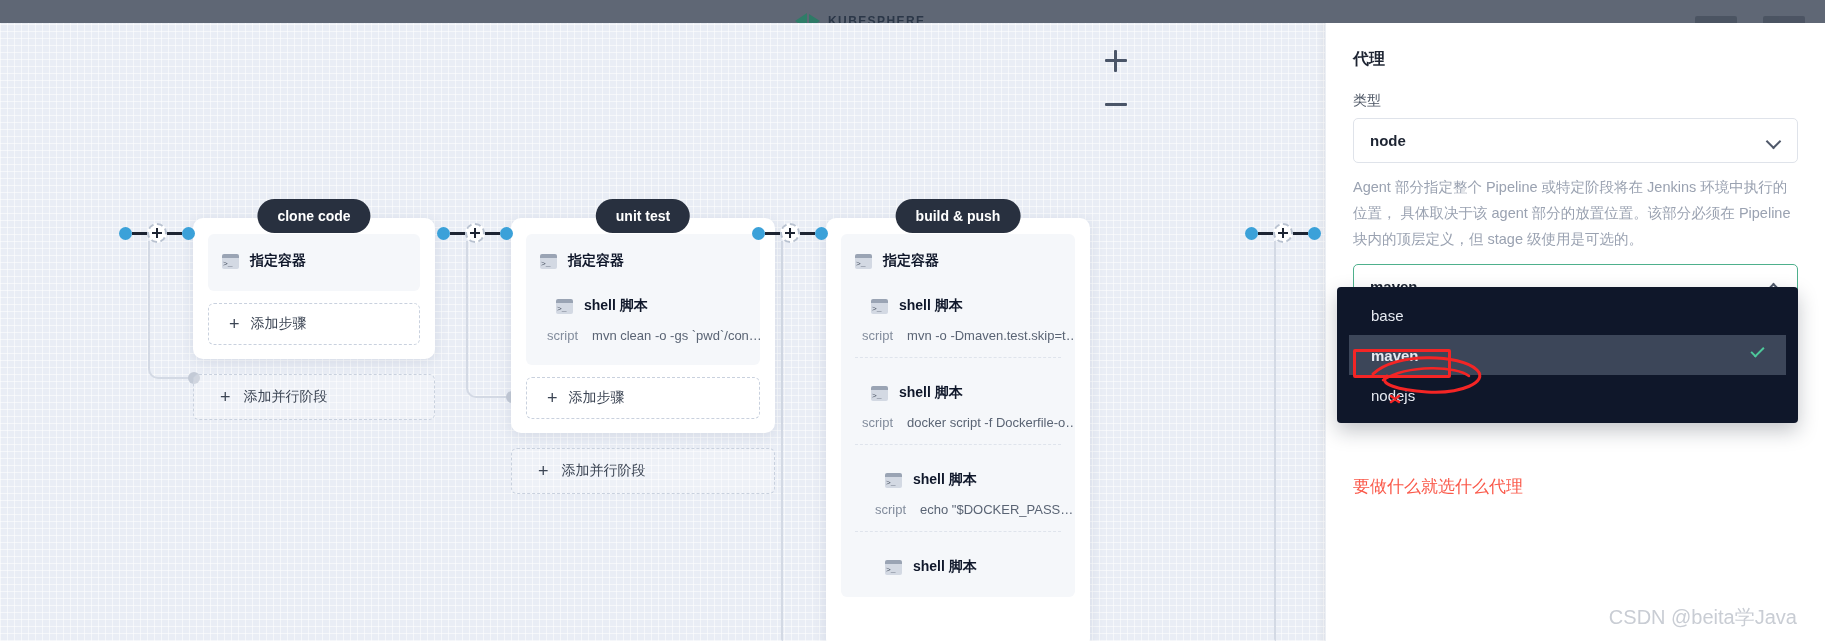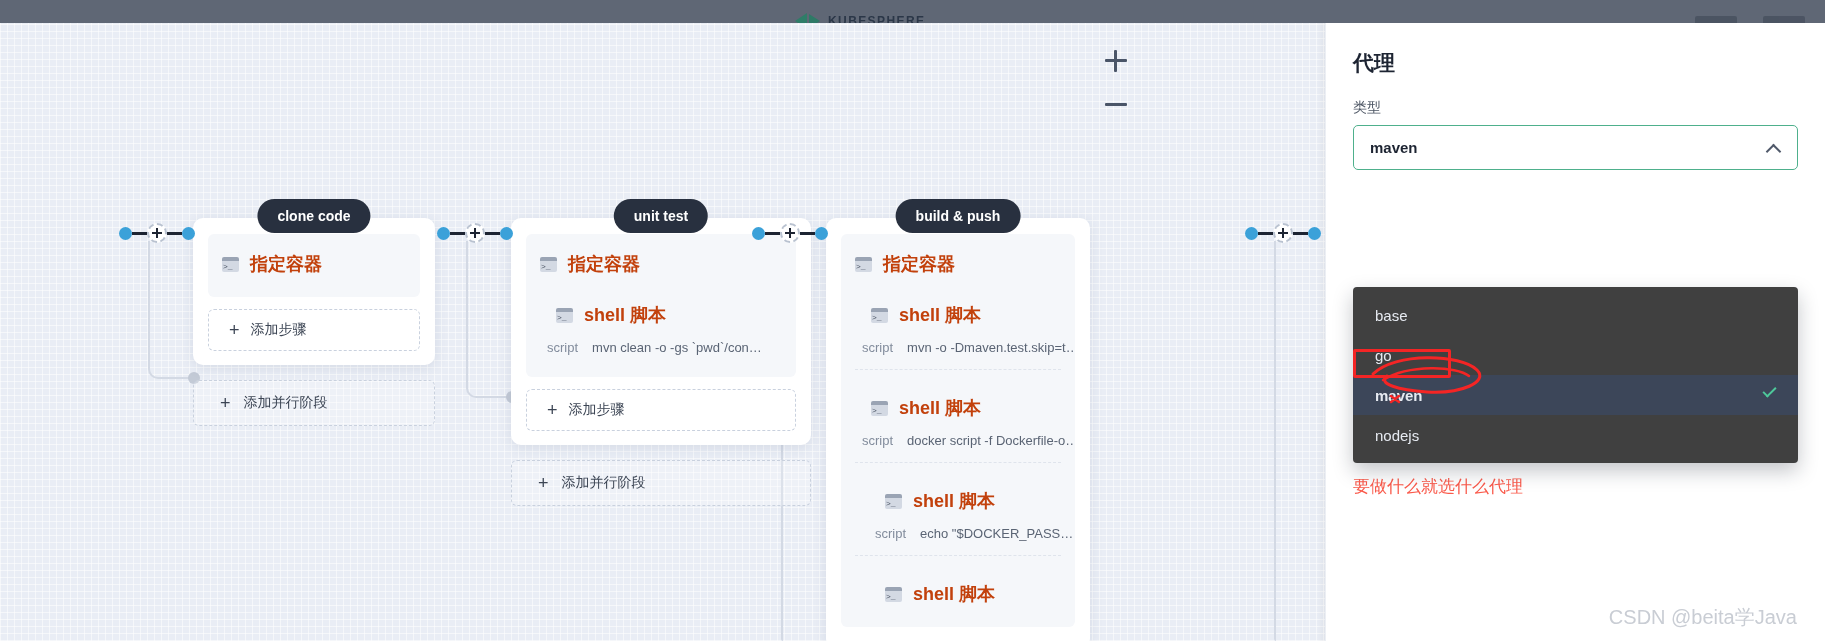--- a/index.html
+++ b/index.html
@@ -122,21 +122,21 @@
     padding: 16px 15px 14px;
   }
   .steps-box {
     background: #f5f7fa; border-radius: 6px; padding: 4px 0 8px;
   }
   .step-row {
     display: flex; align-items: center; gap: 11px;
     padding: 14px 14px 13px; cursor: pointer;
   }
   .step-row.indent { padding-left: 30px; }
-  .step-label { font-size: 18px; color: #c2410c; font-weight: bold; }
+  .step-label { font-size: 14px; color: #0f172a; font-weight: bold; }
 
   .script-row {
     display: flex; gap: 14px; padding: 0 14px 14px 21px;
     font-size: 13px; color: #5a6474; white-space: nowrap;
     overflow: hidden; cursor: pointer;
   }
   .script-row .k { color: #828c9c; }
   .divider { border-top: 1px dashed #dfe4ec; margin: 0 14px 12px; }
 
   .add-step {
@@ -195,21 +195,21 @@
     width: 2px; height: 8px; background: #353d4c;
   }
 
   
   .panel {
     position: absolute; top: 23px; right: 0; width: 500px; height: 618px;
     background: #ffffff; padding: 26px 27px 0;
     border-left: 1px solid #eceff4;
   }
   .panel-title {
-    font-size: 21px; font-weight: bold; color: #1d2432; margin-bottom: 22px;
+    font-size: 16px; font-weight: bold; color: #1d2432; margin-bottom: 22px;
   }
   .field-label {
     font-size: 14px; color: #4c5563; margin-bottom: 8px;
   }
   .select-box {
     position: relative; height: 45px;
     border: 1px solid #dfe3ea; border-radius: 5px;
     background: #fff; display: flex; align-items: center;
     padding: 0 16px; cursor: pointer;
   }
@@ -223,23 +223,23 @@
   .chev.down { transform: rotate(45deg); }
   .chev.up { transform: rotate(-135deg); top: 20px; }
 
   .help-text {
     font-size: 14.5px; line-height: 26px; color: #9aa2b1;
     margin: 11px 0 12px;
   }
   .field-label.link { color: #3f4a5c; margin: 0 0 7px; }
 
   .dropdown {
-    position: absolute; left: 27px; right: 27px; top: 0;
-    background: #404040; border-radius: 4px;
-    padding: 8px 0; z-index: 20;
+    position: absolute; left: 11px; right: 27px; top: 0;
+    background: #0f172a; border-radius: 4px;
+    padding: 8px 12px; z-index: 20;
     box-shadow: 0 8px 20px rgba(20,28,45,.25);
   }
   .dd-item {
     height: 40px; display: flex; align-items: center;
     padding: 0 22px; color: #e6eaf1; font-size: 15px; cursor: pointer;
     position: relative;
   }
   .dd-item.selected { background: #3c4659; font-weight: bold; }
   .dd-check {
     position: absolute; right: 22px; top: 12px;
@@ -344,21 +344,21 @@
         <span class="plus-glyph">+</span>
         <span>添加步骤</span>
       </div>
     </div>
     <div class="add-parallel">
       <span class="plus-glyph">+</span>
       <span>添加并行阶段</span>
     </div>
   </div>
 
-  <div class="stage-col" style="left:511px; top:195px; width:300px;">
+  <div class="stage-col" style="left:511px; top:195px; width:264px;">
     <div class="stage-badge">unit test</div>
     <div class="stage-card">
       <div class="steps-box">
         <div class="step-row">
           <span class="ico ico-term"></span>
           <span class="step-label">指定容器</span>
         </div>
         <div class="step-row indent">
           <span class="ico ico-term"></span>
           <span class="step-label">shell 脚本</span>
@@ -426,33 +426,35 @@
     </div>
   </div>
 
   <div class="canvas-edge"></div>
 </div>
 
 <div class="panel">
   <div class="panel-title">代理</div>
 
   <div class="field-label">类型</div>
-
+  <div class="select-box">
+    <span class="select-value">node</span>
+    <span class="chev down"></span>
+  </div>
+
+  <div class="help-text">Agent 部分指定整个 Pipeline 或特定阶段将在 Jenkins 环境中执行的位置， 具体取决于该 agent 部分的放置位置。该部分必须在 Pipeline 块内的顶层定义，但 stage 级使用是可选的。</div>
 
   <div class="select-box focused">
     <span class="select-value">maven</span>
     <span class="chev up"></span>
   </div>
 
   <div class="dropdown" style="top:264px;">
     <div class="dd-item">
       <span>base</span>
-    </div>
-    <div class="dd-item">
-      <span>go</span>
     </div>
     <div class="dd-item selected">
       <span>maven</span>
       <span class="dd-check"></span>
     </div>
     <div class="dd-item">
       <span>nodejs</span>
     </div>
   </div>
 

